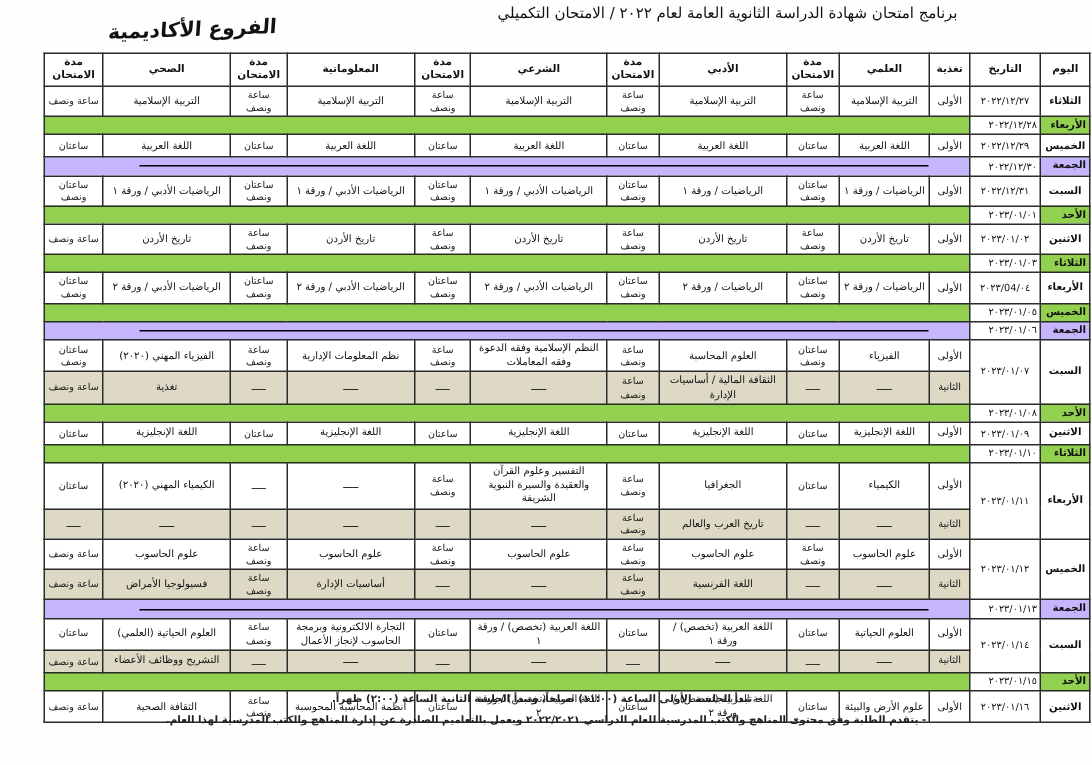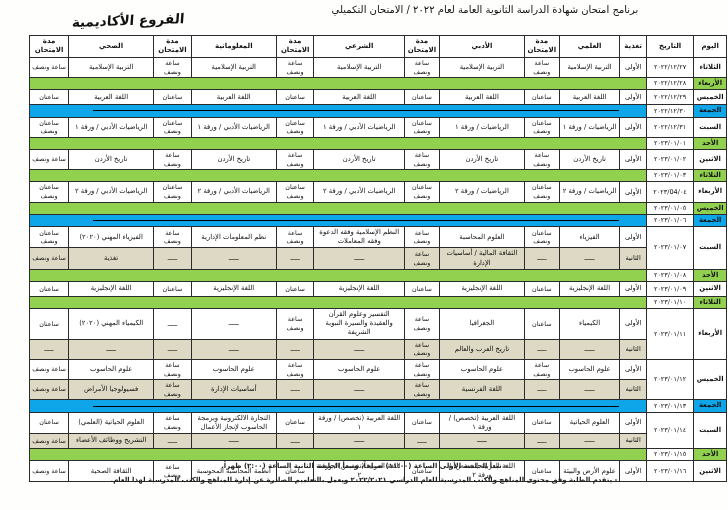--- a/index.html
+++ b/index.html
@@ -32,23 +32,23 @@
     word-wrap:break-word;
     background:#fff;
   }
   th{font-weight:bold;font-size:7px;height:15px;background:#fff;}
   td.day-cell{font-weight:bold;font-size:6.8px;}
   td.date-cell{font-size:6.5px;direction:ltr;}
   td.session-cell{font-size:6.6px;}
   td.duration-cell{font-size:6.4px;}
   tr.exam td{height:12px;}
   tr.beige td{background:#ddd9c4;}
-  tr.free td{height:9px;}
+  tr.free td{height:9px;text-align:right;}
   tr.free.green td.day-cell, tr.free.green td.merged-cell{background:#92d050;}
-  tr.free.yellow td.day-cell, tr.free.yellow td.merged-cell{background:#0ea5e9;}
+  tr.free.yellow td.day-cell, tr.free.yellow td.merged-cell{background:#c4b5fd;}
   .dashline{height:0;border-top:1.3px solid #000;width:86%;margin:0 4% 0 auto;}
 
   
   .notes{
     position:absolute;top:459px;right:12px;width:704px;
     direction:rtl;text-align:center;
     font-size:6.9px;line-height:2.05;font-weight:bold;color:#222;
   }
   .note{white-space:nowrap;}
 </style>

